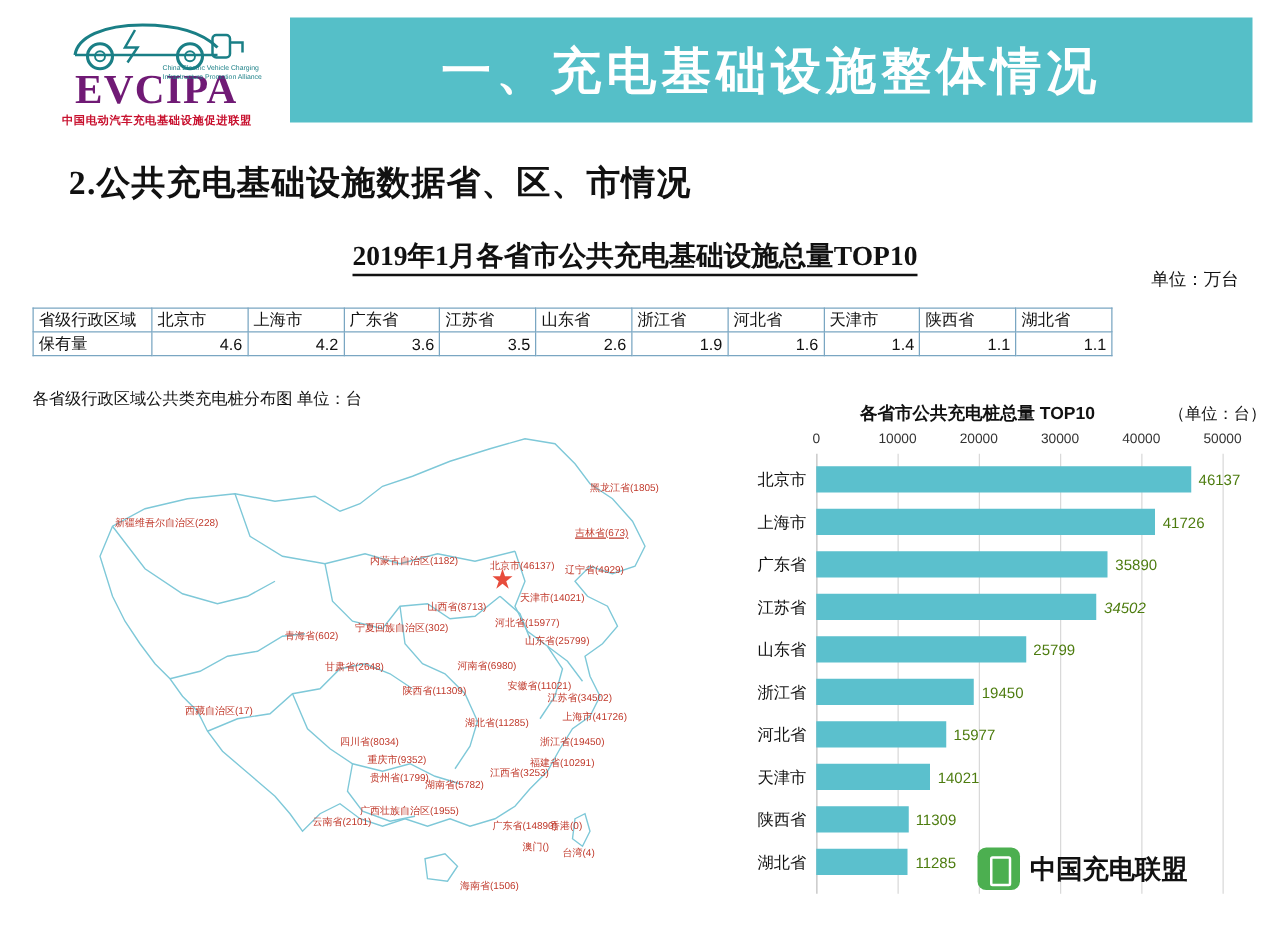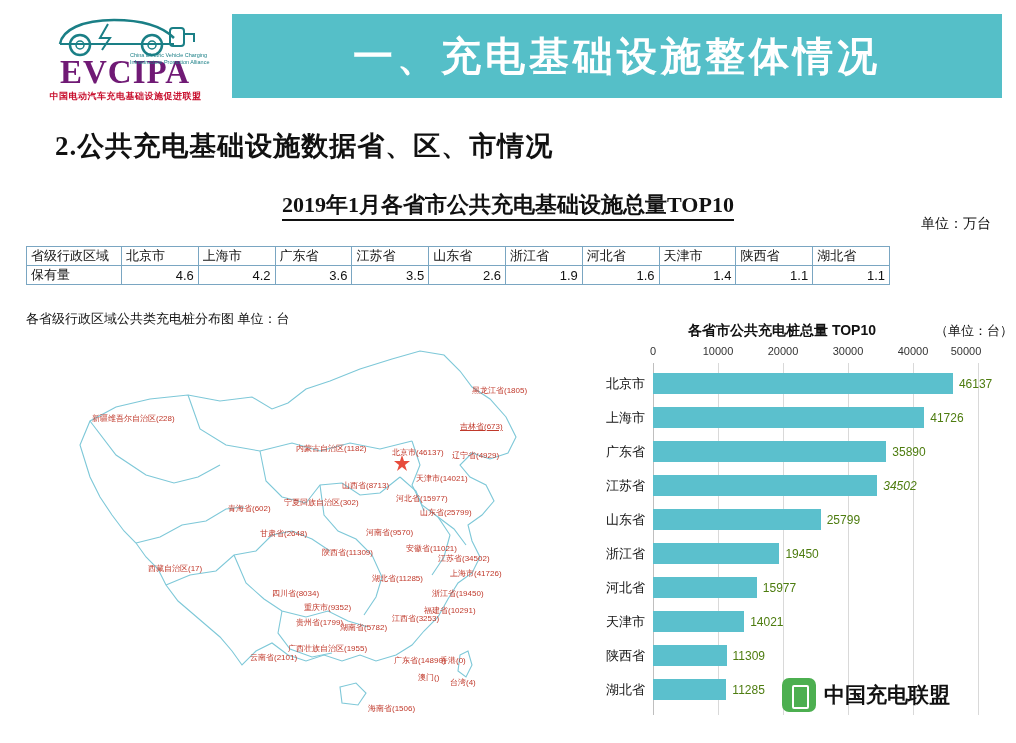--- a/index.html
+++ b/index.html
@@ -167,30 +167,30 @@
       <div class="maplabel" style="left: 276px; top: 118px;">内蒙古自治区(1182)</div>
       <div class="maplabel" style="left: 72px; top: 88px;">新疆维吾尔自治区(228)</div>
       <div class="maplabel" style="left: 372px; top: 122px;">北京市(46137)</div>
       <div class="maplabel" style="left: 396px; top: 148px;">天津市(14021)</div>
       <div class="maplabel" style="left: 376px; top: 168px;">河北省(15977)</div>
       <div class="maplabel" style="left: 322px; top: 155px;">山西省(8713)</div>
       <div class="maplabel" style="left: 264px; top: 172px;">宁夏回族自治区(302)</div>
       <div class="maplabel" style="left: 208px; top: 178px;">青海省(602)</div>
       <div class="maplabel" style="left: 240px; top: 203px;">甘肃省(2648)</div>
       <div class="maplabel" style="left: 400px; top: 182px;">山东省(25799)</div>
-      <div class="maplabel" style="left: 346px; top: 202px;">河南省(9570)</div>
+      <div class="maplabel" style="left: 346px; top: 202px;">河南省(6980)</div>
       <div class="maplabel" style="left: 302px; top: 222px;">陕西省(11309)</div>
       <div class="maplabel" style="left: 386px; top: 218px;">安徽省(11021)</div>
       <div class="maplabel" style="left: 418px; top: 228px;">江苏省(34502)</div>
       <div class="maplabel" style="left: 430px; top: 243px;">上海市(41726)</div>
       <div class="maplabel" style="left: 352px; top: 248px;">湖北省(11285)</div>
       <div class="maplabel" style="left: 412px; top: 263px;">浙江省(19450)</div>
       <div class="maplabel" style="left: 128px; top: 238px;">西藏自治区(17)</div>
       <div class="maplabel" style="left: 252px; top: 263px;">四川省(8034)</div>
-      <div class="maplabel" style="left: 284px; top: 277px;">重庆市(9352)</div>
+      <div class="maplabel" style="left: 274px; top: 277px;">重庆市(9352)</div>
       <div class="maplabel" style="left: 320px; top: 297px;">湖南省(5782)</div>
       <div class="maplabel" style="left: 372px; top: 288px;">江西省(3253)</div>
       <div class="maplabel" style="left: 404px; top: 280px;">福建省(10291)</div>
       <div class="maplabel" style="left: 276px; top: 292px;">贵州省(1799)</div>
       <div class="maplabel" style="left: 230px; top: 327px;">云南省(2101)</div>
       <div class="maplabel" style="left: 268px; top: 318px;">广西壮族自治区(1955)</div>
       <div class="maplabel" style="left: 374px; top: 330px;">广东省(14890)</div>
       <div class="maplabel" style="left: 420px; top: 330px;">香港(0)</div>
       <div class="maplabel" style="left: 398px; top: 347px;">澳门()</div>
       <div class="maplabel" style="left: 430px; top: 352px;">台湾(4)</div>
@@ -200,21 +200,21 @@
 
 <div id="bar-title">各省市公共充电桩总量  TOP10</div>
 <div id="bar-unit">（单位：台）</div>
 <div id="bar-panel">
   <div id="axis-ticks">
       <div class="axis-tick" style="left: 88px;">0</div>
       <div class="axis-tick" style="left: 153px;">10000</div>
       <div class="axis-tick" style="left: 218px;">20000</div>
       <div class="axis-tick" style="left: 283px;">30000</div>
       <div class="axis-tick" style="left: 348px;">40000</div>
-      <div class="axis-tick" style="left: 401px;">50000</div>
+      <div class="axis-tick" style="left: 413px;">50000</div>
     </div>
   <div id="grid-lines">
       <div class="gridline solid" style="left: 88px;"></div>
       <div class="gridline" style="left: 153px;"></div>
       <div class="gridline" style="left: 218px;"></div>
       <div class="gridline" style="left: 283px;"></div>
       <div class="gridline" style="left: 348px;"></div>
       <div class="gridline" style="left: 413px;"></div>
     </div>
   <div id="bars">

